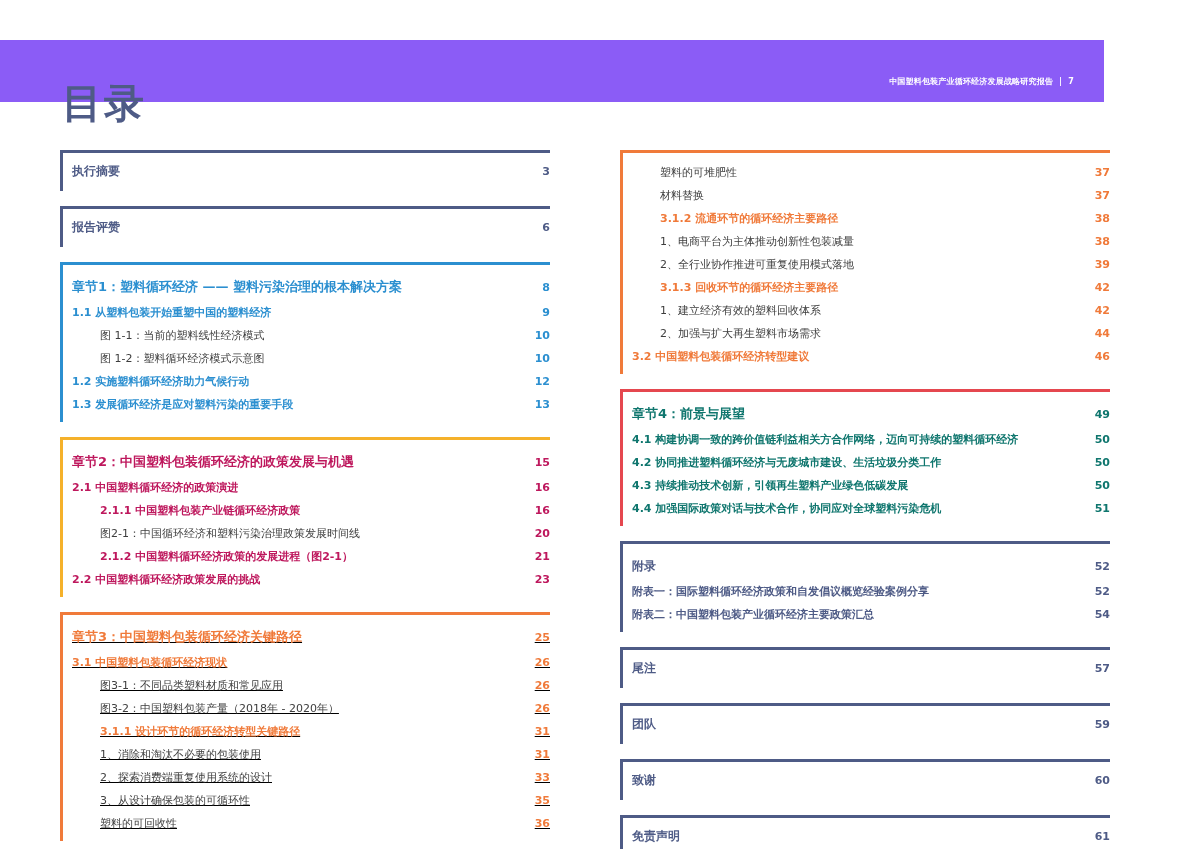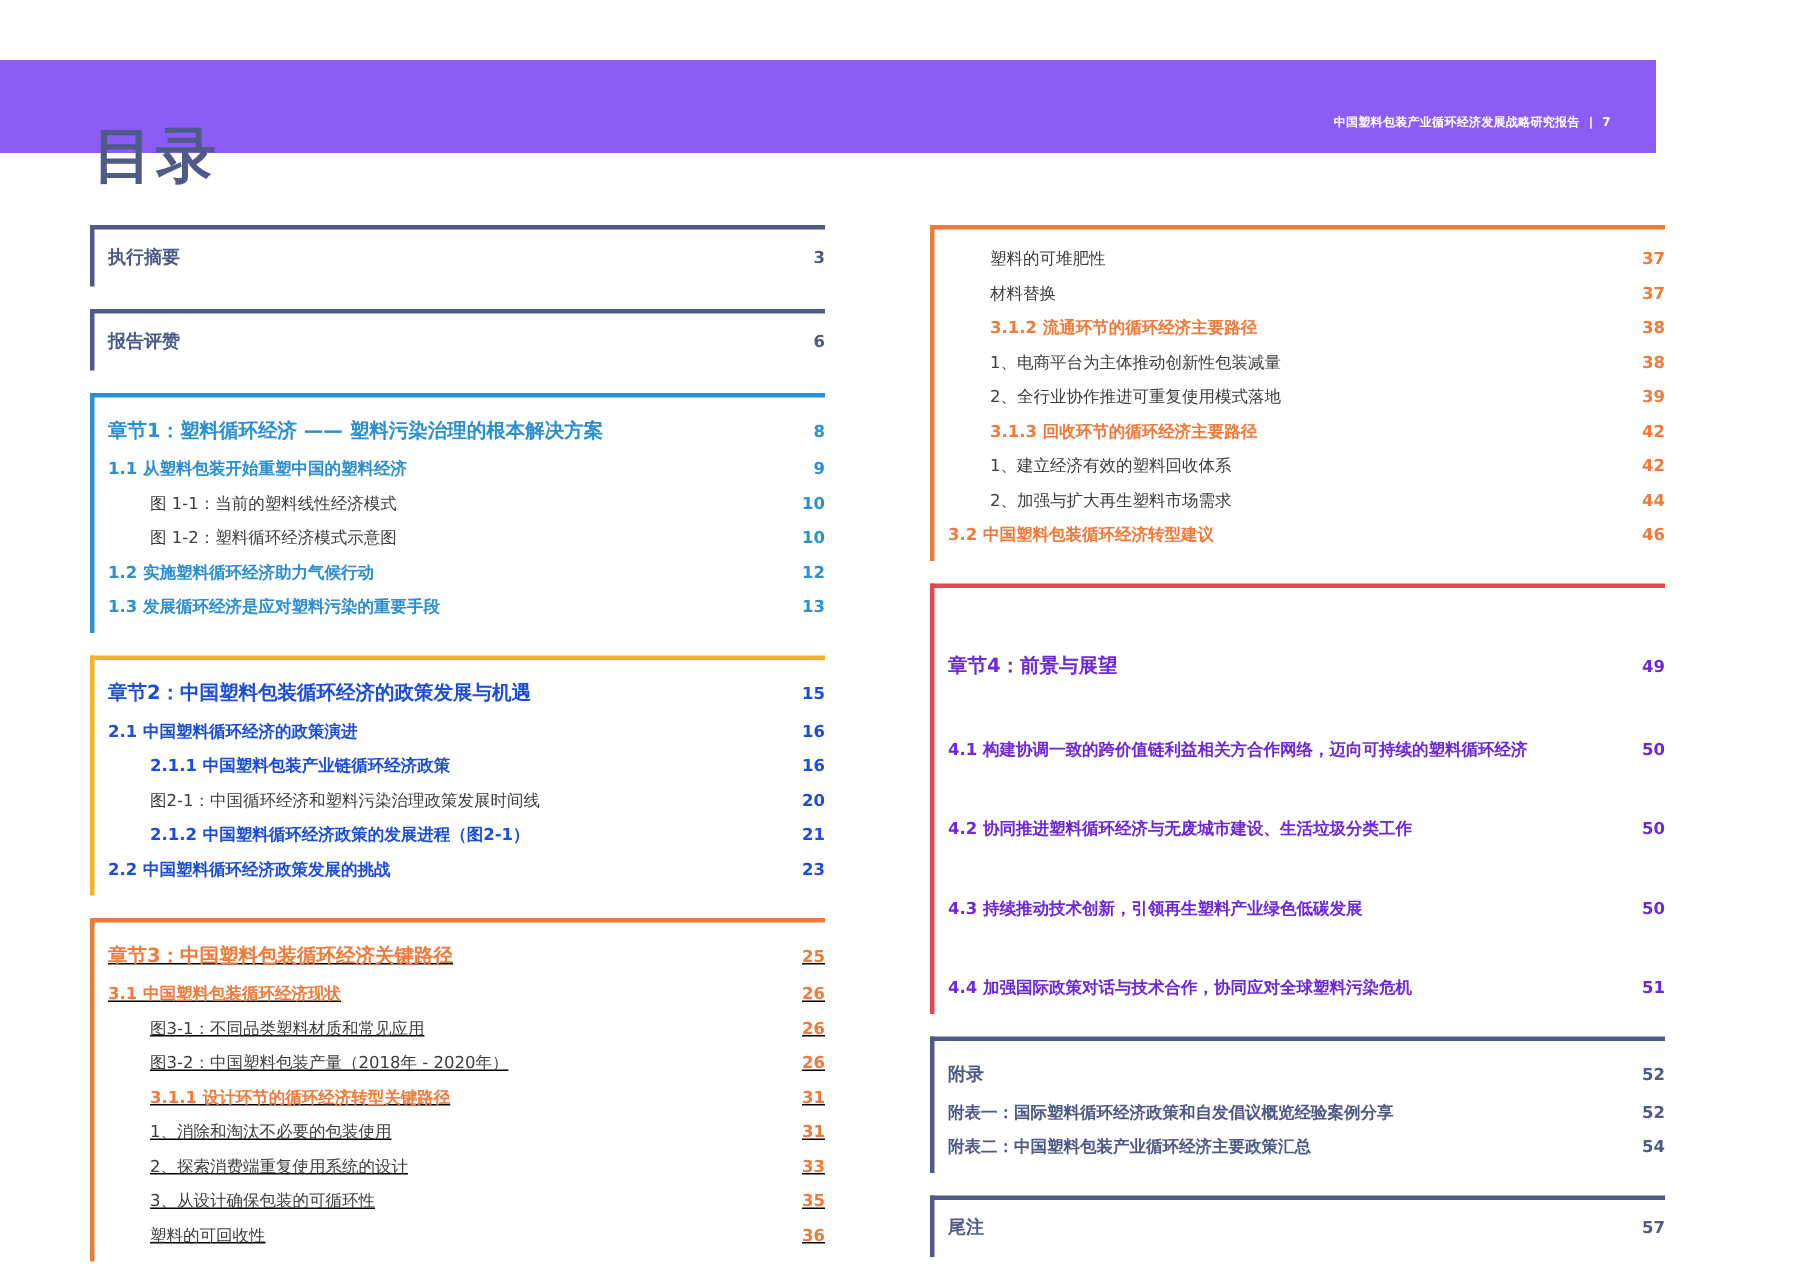--- a/index.html
+++ b/index.html
@@ -31,23 +31,23 @@
   .row .label { white-space: nowrap; }
   .row .page { font-weight: bold; font-size: 11px; }
   .row.h1 { font-size: 13px; font-weight: bold; height: 28px; justify-content: space-between; }
   .row.h2 { font-weight: bold; }
   .row.h3 { font-weight: bold; padding-left: 28px; }
   .row.sub { padding-left: 28px; color: #3d3d3d; }
   .single .row.h1 { height: 22px; font-size: 12px; }
   .single { padding-top: 7px; padding-bottom: 9px; }
   .c-navy { color: #4e5b86; }
   .c-blue { color: #2b8fd0; }
-  .c-yellow { color: #1d4ed8; }
+  .c-yellow { color: #be185d; }
   .c-orange { color: #f07a3a; }
-  .c-red { color: #6d28d9; margin-top: 30px; }
+  .c-red { color: #0f766e; }
   .c-dark { color: #3d3d3d; text-align: center; }
 </style>
 </head>
 <body>
 
 <div class="topbar">
   <div class="running">
     <span>中国塑料包装产业循环经济发展战略研究报告</span>
     &nbsp;<span>|</span>&nbsp;
     <span>7</span>

